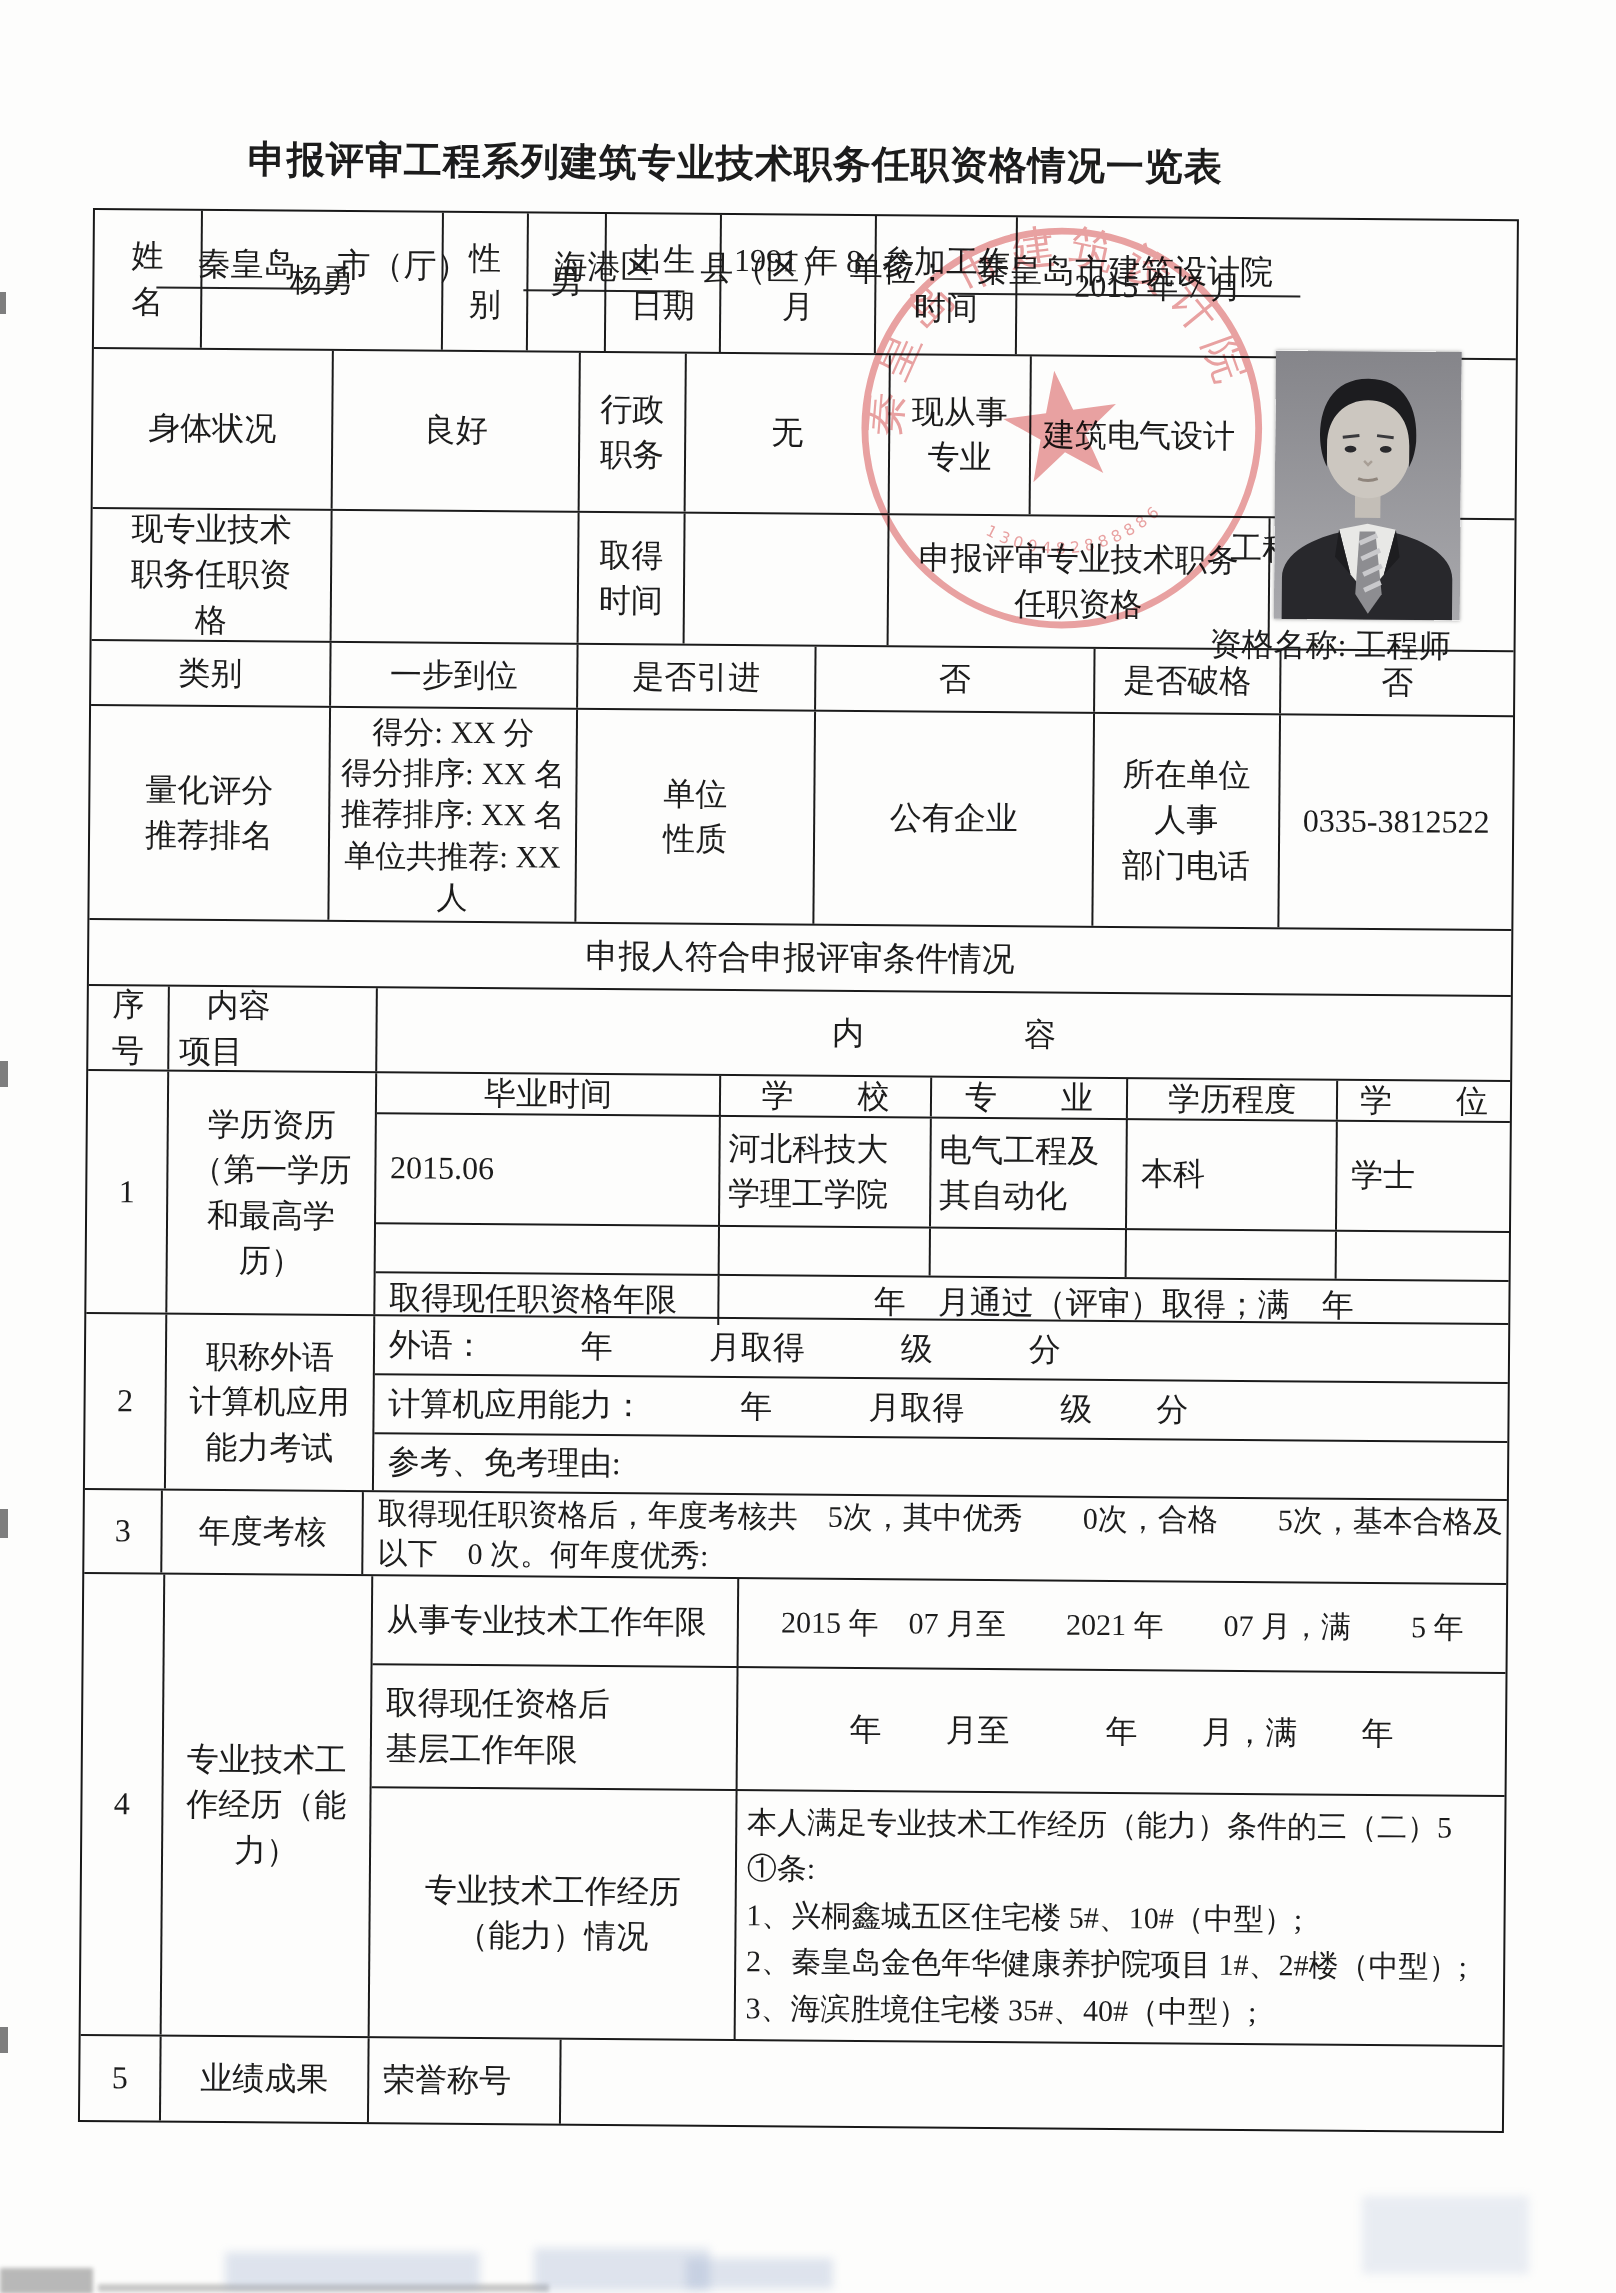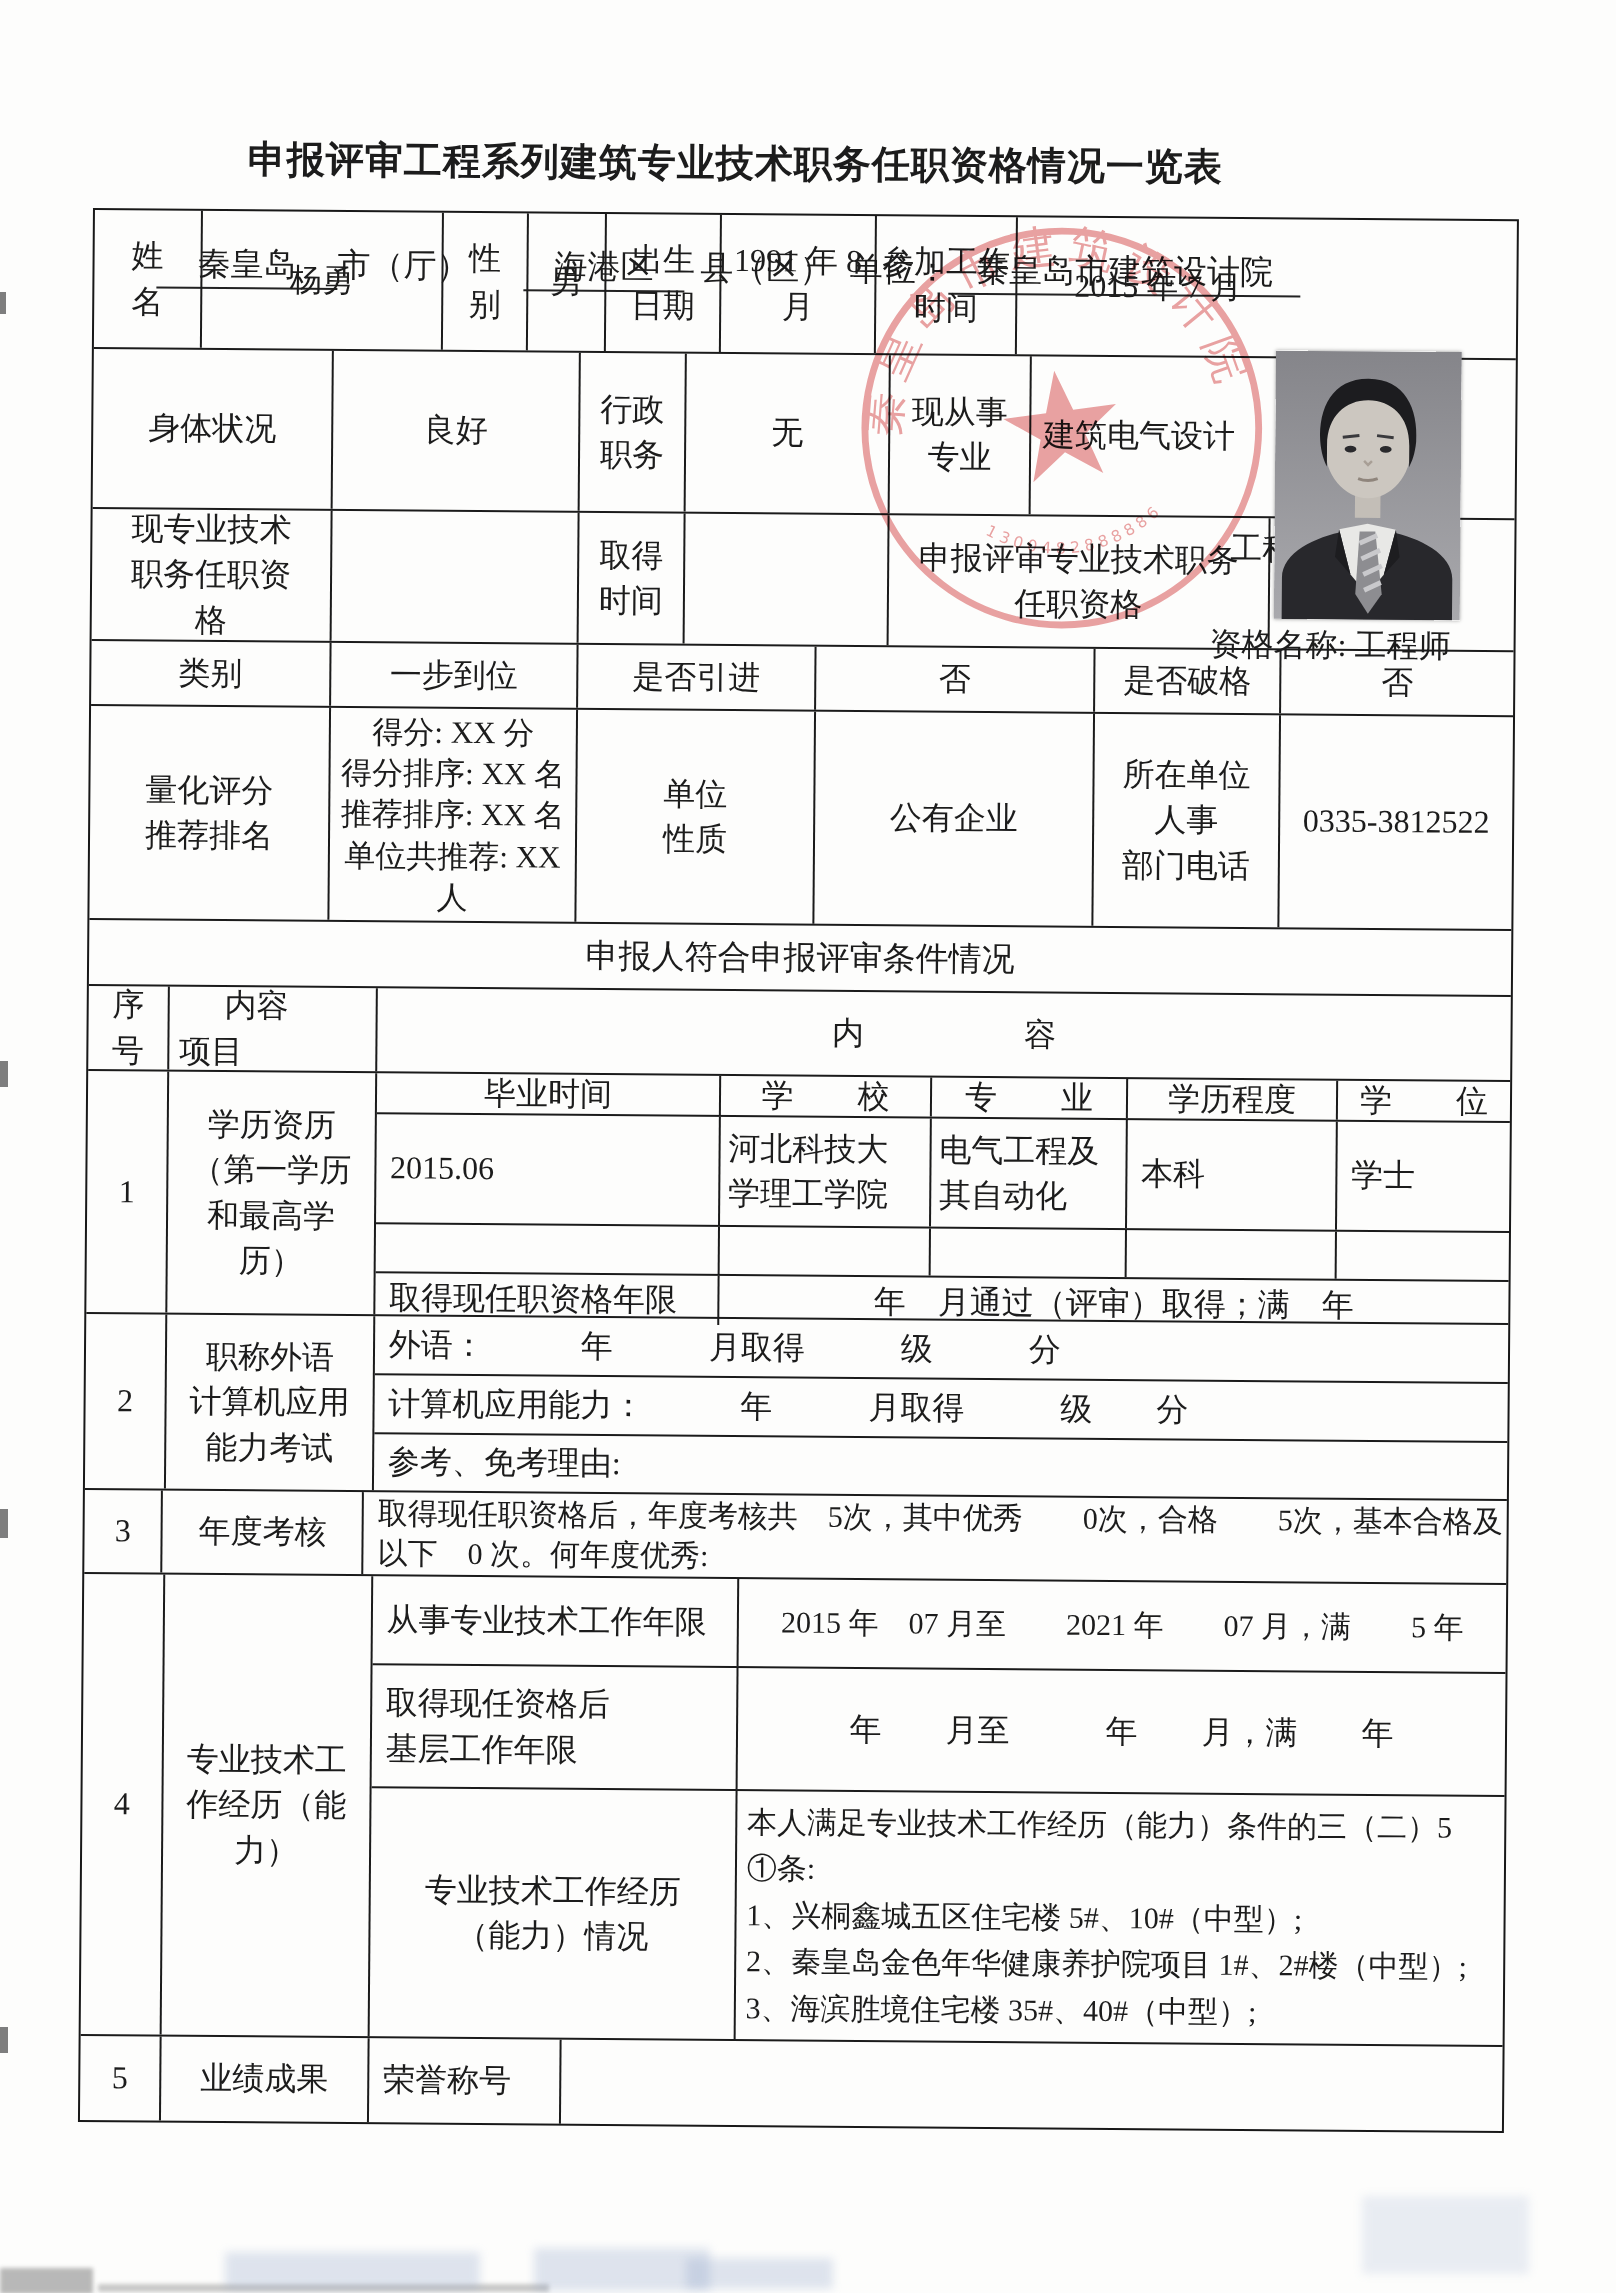--- a/index.html
+++ b/index.html
@@ -120,21 +120,21 @@
       </div>
 
       <div class="row" style="height:66px;">
         <div class="c" style="flex:1;font-size:33px;">申报人符合申报评审条件情况</div>
       </div>
 
       <div class="row" style="height:85px;">
         <div class="c" style="width:81px;">序
 号</div>
         <div class="c" style="width:208px;display:flex;flex-direction:column;align-items:flex-start;justify-content:center;">
-          <span style="margin-left:51px;">内容</span>
+          <span style="margin-left:33px;">内容</span>
           <span style="margin-left:5.9px;">项目</span>
         </div>
         <div class="c pre" style="flex:1;">内　　　　　容</div>
       </div>
 
       <div class="row" style="height:243px;">
         <div class="c" style="width:81px;">1</div>
         <div class="c" style="width:208px;">学历资历
 （第一学历
 和最高学

